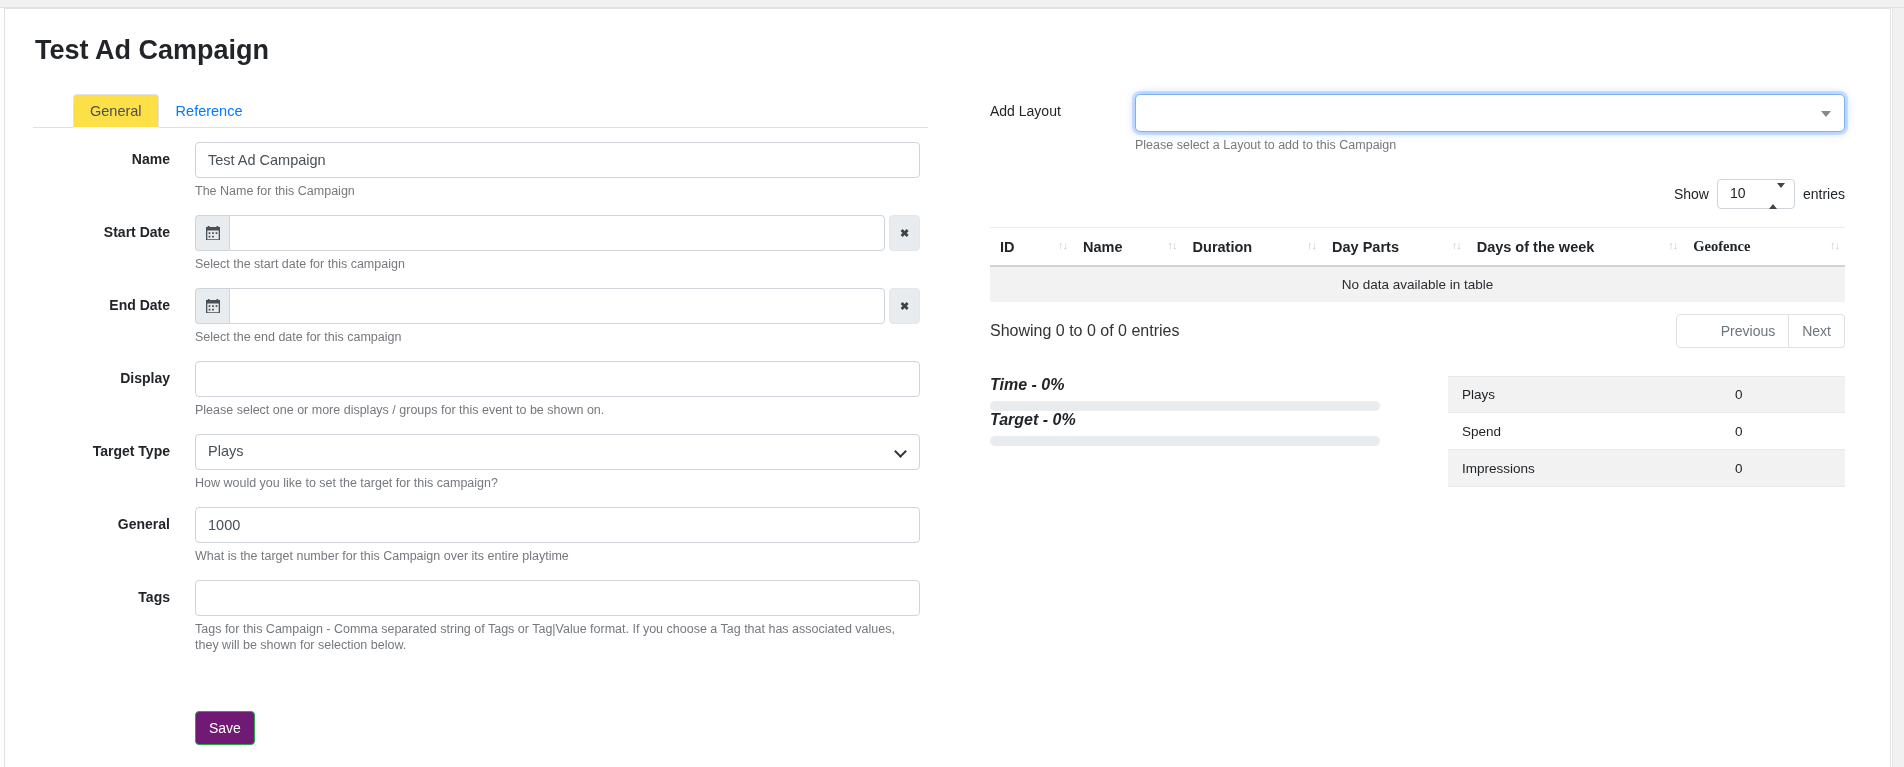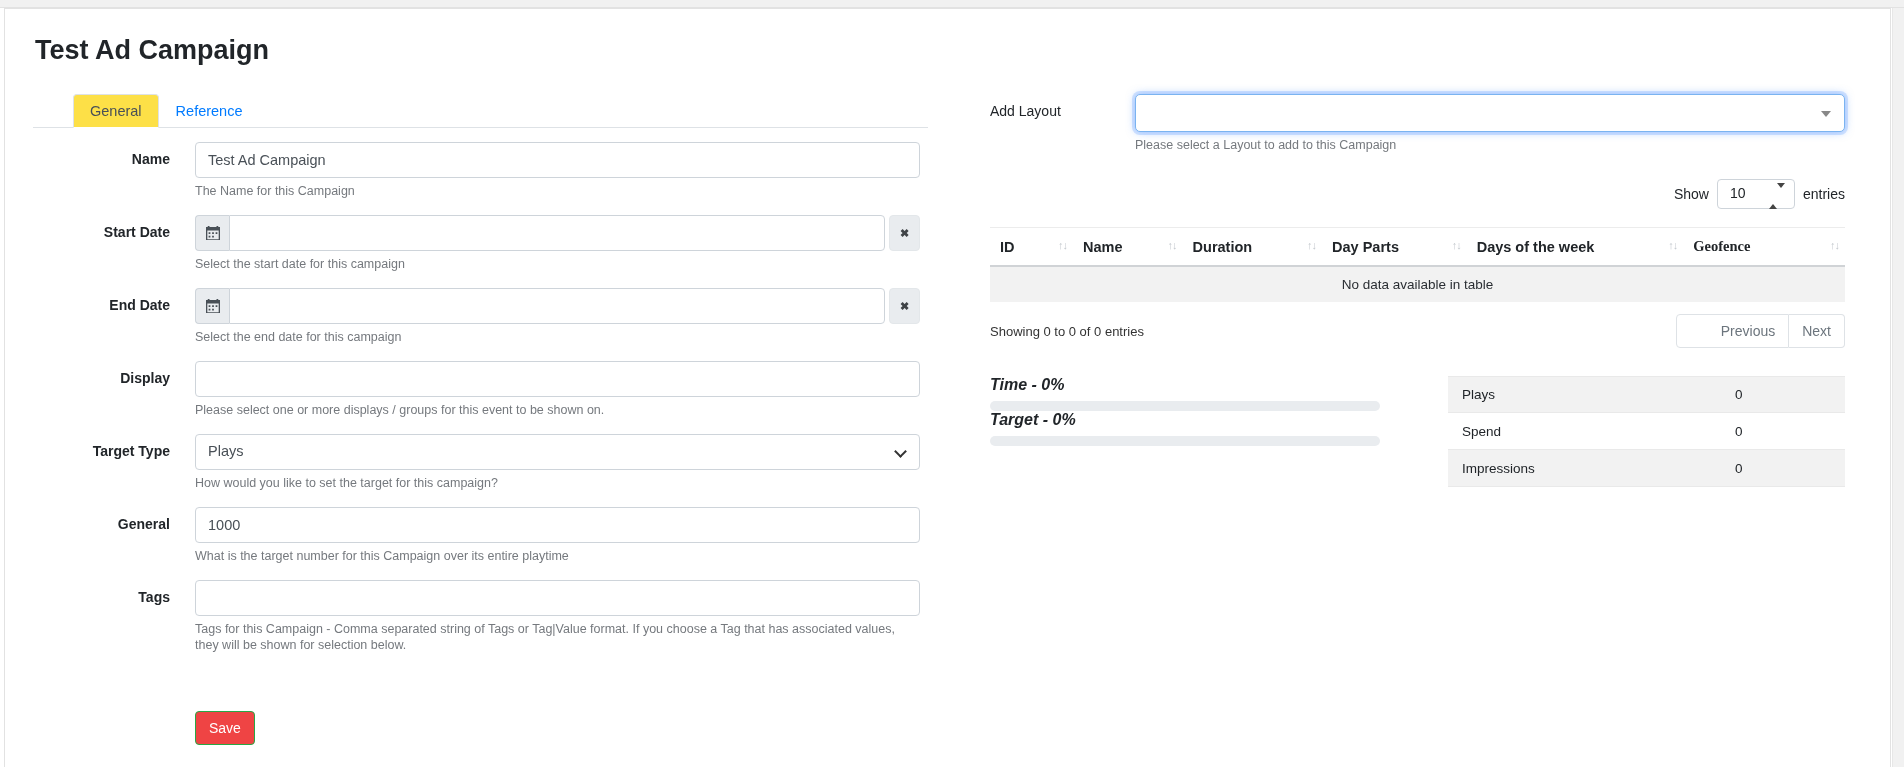--- a/index.html
+++ b/index.html
@@ -46,21 +46,21 @@
   .ig-clear { width: 31px; margin-left: 4px; background: #e9ecef; border: 1px solid #e3e7ea;
     border-radius: 4px; color: #3f4347; font-size: 11px; font-weight: 700; cursor: pointer;
     display: flex; align-items: center; justify-content: center; }
 
   .select-box { position: relative; width: 100%; height: 36px; border: 1px solid #ced4da;
     border-radius: 4px; padding: 8px 12px; font-size: 14.5px; color: #495057; background: #fff;
     cursor: pointer; }
   .chevron { position: absolute; right: 14px; top: 12px; width: 9px; height: 9px;
     border-right: 2px solid #333; border-bottom: 2px solid #333; transform: rotate(45deg); }
 
-  .save-btn { margin-top: 58px; background: #ef4444; color: #fff; border: 1px solid #28a745;
+  .save-btn { margin-top: 58px; background: #701a75; color: #fff; border: 1px solid #28a745;
     border-radius: 4px; padding: 8px 13px; font-size: 14px; cursor: pointer;
     font-family: "Liberation Sans", sans-serif; }
 
   
   .addlayout-row { display: flex; }
   .addlayout-label { width: 145px; flex: 0 0 145px; font-size: 14px; padding-top: 9px; }
   .s2-select { position: relative; flex: 1; height: 38px; background: #fff;
     border: 1px solid #7ab3f0; border-radius: 5px; cursor: pointer;
     box-shadow: 0 0 0 3px rgba(77,144,254,.22), 0 0 9px rgba(77,144,254,.5); }
   .s2-arrow { position: absolute; right: 13px; top: 16px; width: 0; height: 0;
@@ -83,21 +83,21 @@
   table.layouts th { text-align: left; font-size: 14.5px; font-weight: 700; padding: 10px 24px 10px 10px;
     border-top: 1px solid #ececec; border-bottom: 2px solid #d0d3d6; position: relative; cursor: pointer; }
   th .sort-icon { position: absolute; right: 6px; top: 11px; font-size: 11px; color: #c4c9ce;
     letter-spacing: -1px; }
   td.empty-cell { background: #f2f2f2; text-align: center; font-size: 13.5px; color: #2a2e33;
     padding: 10px; }
   th.c-id { width: 9.7%; } th.c-name { width: 12.8%; } th.c-duration { width: 16.3%; }
   th.c-dayparts { width: 16.9%; } th.c-days { width: 25.3%; } th.c-geofence { width: 18.9%; font-family: Liberation Serif, serif; }
 
   .table-footer { display: flex; justify-content: space-between; align-items: center; margin-top: 12px; }
-  .summary { font-size: 13px; color: #333; }
+  .summary { font-size: 16px; color: #333; }
   .pagination { display: flex; }
   .page-btn { background: #fff; border: 1px solid #dee2e6; color: #6c757d; font-size: 14px;
     padding: 8px 13px; cursor: default; font-family: "Liberation Sans", sans-serif; }
   .page-btn.prev { border-radius: 4px 0 0 4px; padding-left: 44px; }
   .page-btn.next { border-radius: 0 4px 4px 0; border-left: none; }
 
   .lower { display: flex; margin-top: 28px; }
   .progress-col { width: 390px; flex: 0 0 390px; font-style: italic; }
   .progress-label { font-size: 16px; font-weight: 700; color: #212529; }
   .progress-track { height: 10px; background: #e9ecef; border-radius: 5px; margin-top: 7px;

